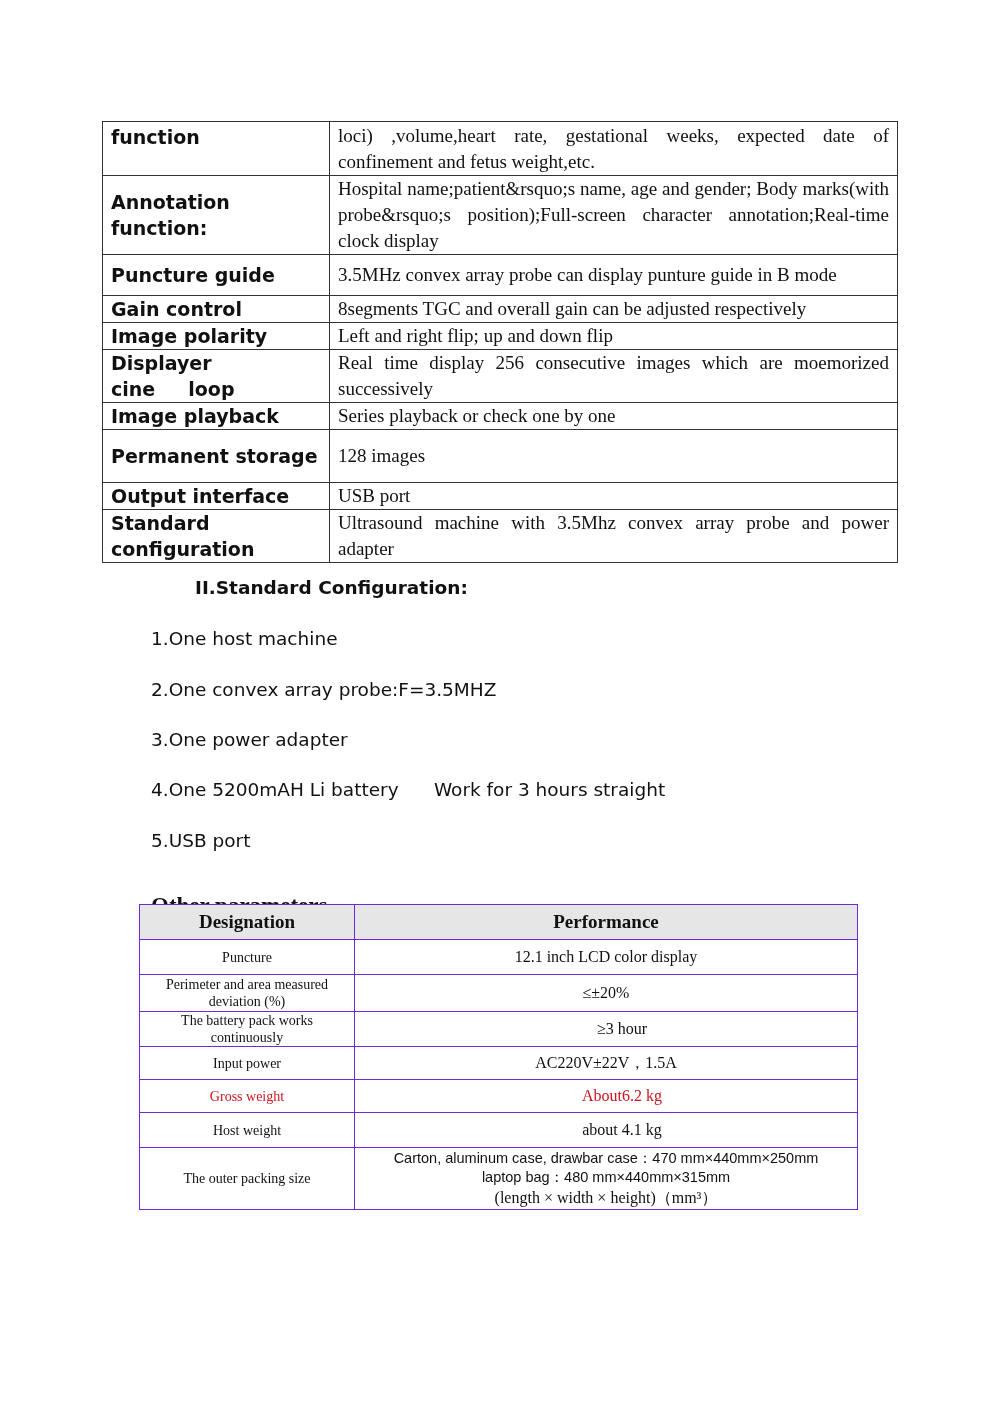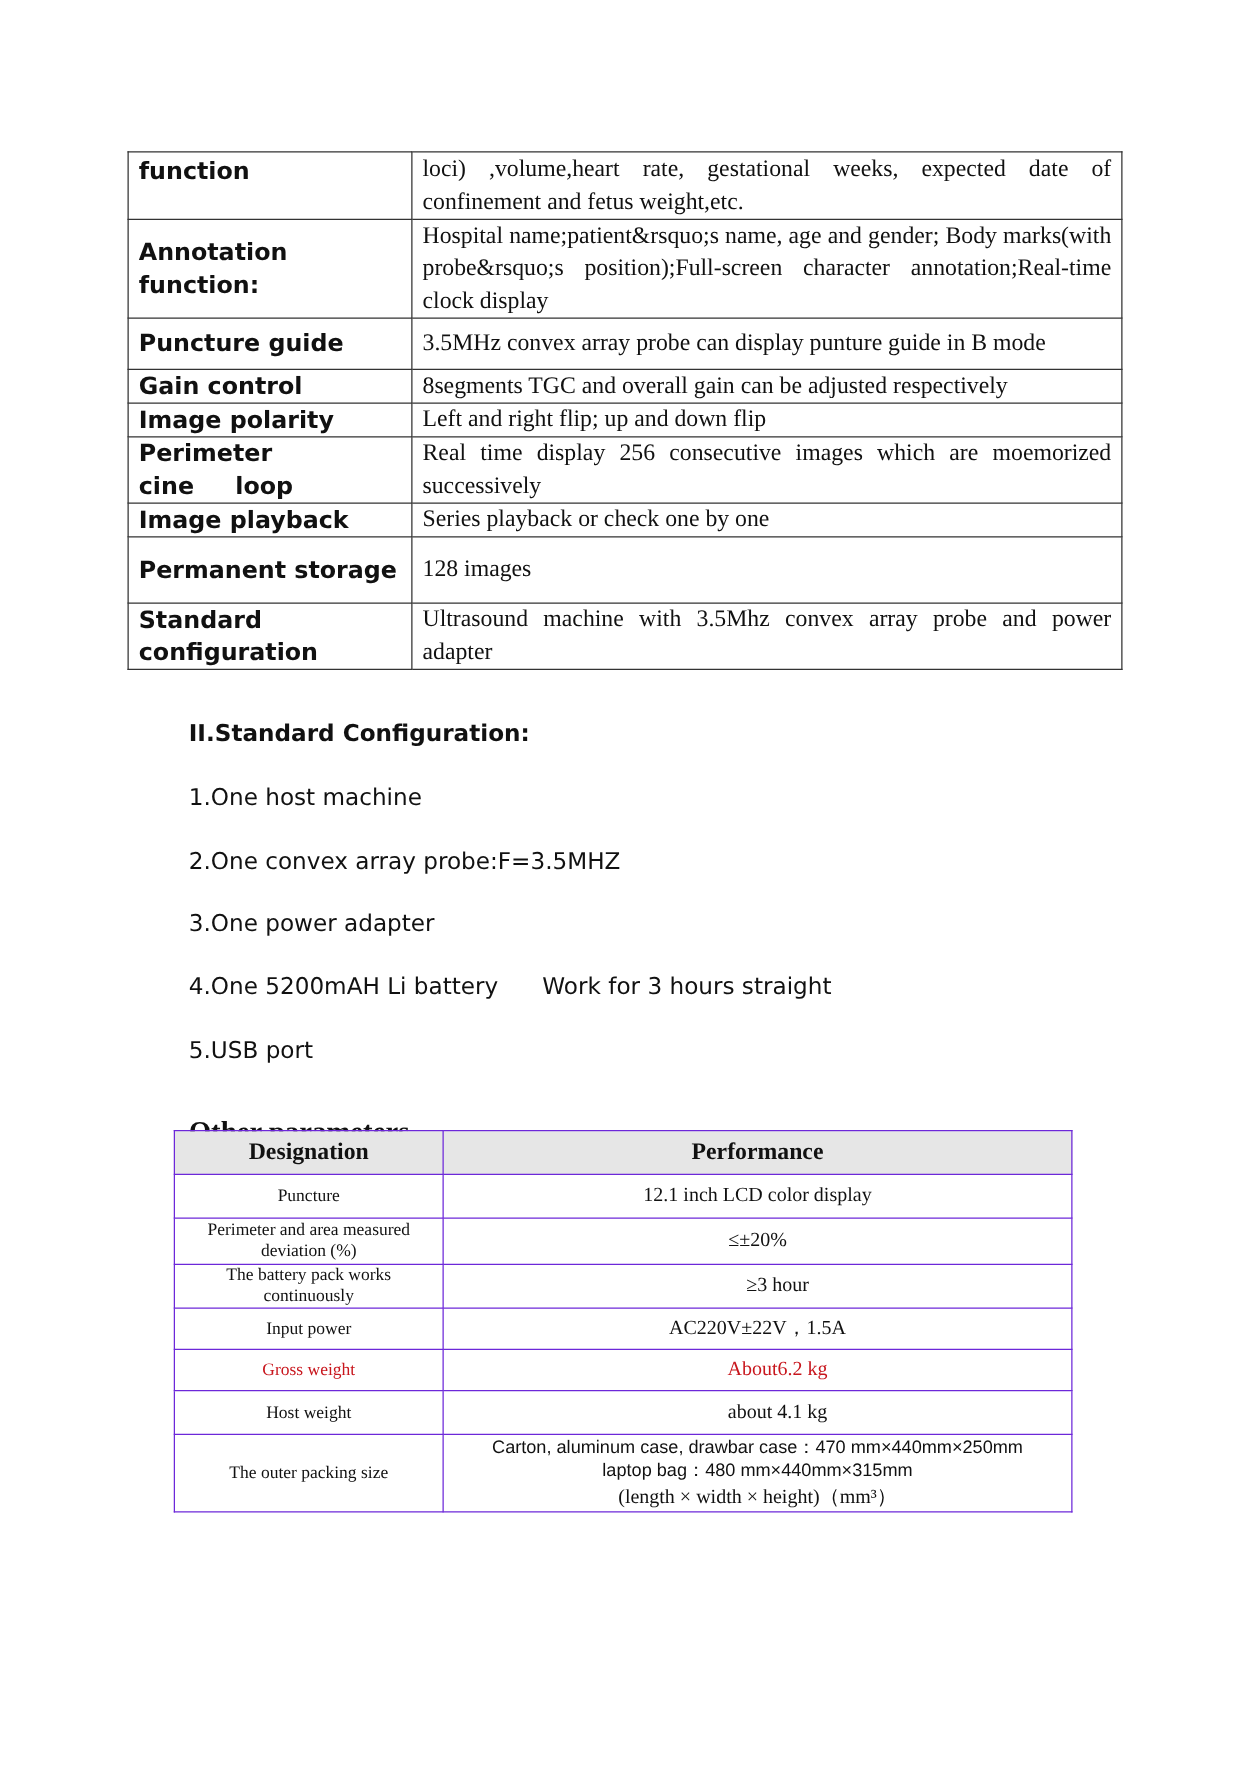--- a/index.html
+++ b/index.html
@@ -14,21 +14,21 @@
     font-size: 19px; line-height: 26px; color: #111;
   }
   .spec-table td.val {
     font-family: "Liberation Serif", serif; font-size: 19px; line-height: 26px;
     text-align: justify; text-align-last: left; color: #111;
   }
   .section {
     position: absolute; left: 151px; font-family: "DejaVu Sans", sans-serif;
     font-size: 18.5px; color: #111;
   }
-  .section-title { font-weight: bold; }
+  .section-title { font-weight: bold; margin-left: 44px; }
   .other-title {
     position: absolute; left: 151px; top: 893px;
     font-family: "Liberation Serif", serif; font-weight: bold; font-size: 23px; color: #111;
   }
   .param-table {
     position: absolute; left: 139px; top: 904px; width: 719px;
     border-collapse: collapse; table-layout: fixed;
   }
   .param-table th, .param-table td {
     border: 1px solid #6d28d9; text-align: center; vertical-align: middle; padding: 0 4px;
@@ -63,32 +63,36 @@
   <tr style="height:27px">
     <td class="key">Gain control</td>
     <td class="val">8segments TGC and overall gain can be adjusted respectively</td>
   </tr>
   <tr style="height:21px">
     <td class="key">Image polarity</td>
     <td class="val">Left and right flip; up and down flip</td>
   </tr>
   <tr style="height:53px">
     <td class="key">
-      <div>Perimeter</div>
+      <div>Displayer</div>
       <div style="white-space:pre">cine     loop</div>
     </td>
     <td class="val">Real time display 256 consecutive images which are moemorized successively</td>
   </tr>
   <tr style="height:27px">
     <td class="key">Image playback</td>
     <td class="val">Series playback or check one by one</td>
   </tr>
   <tr style="height:53px">
     <td class="key">Permanent storage</td>
     <td class="val">128 images</td>
+  </tr>
+  <tr style="height:27px">
+    <td class="key">Output interface</td>
+    <td class="val">USB port</td>
   </tr>
   <tr style="height:53px">
     <td class="key">Standard configuration</td>
     <td class="val">Ultrasound machine with 3.5Mhz convex array probe and power adapter</td>
   </tr>
 </tbody>
   </table>
 
 <div class="section section-title" style="top:577px">II.Standard Configuration:</div>
 <div class="section" style="top:628px">1.One host machine</div>

